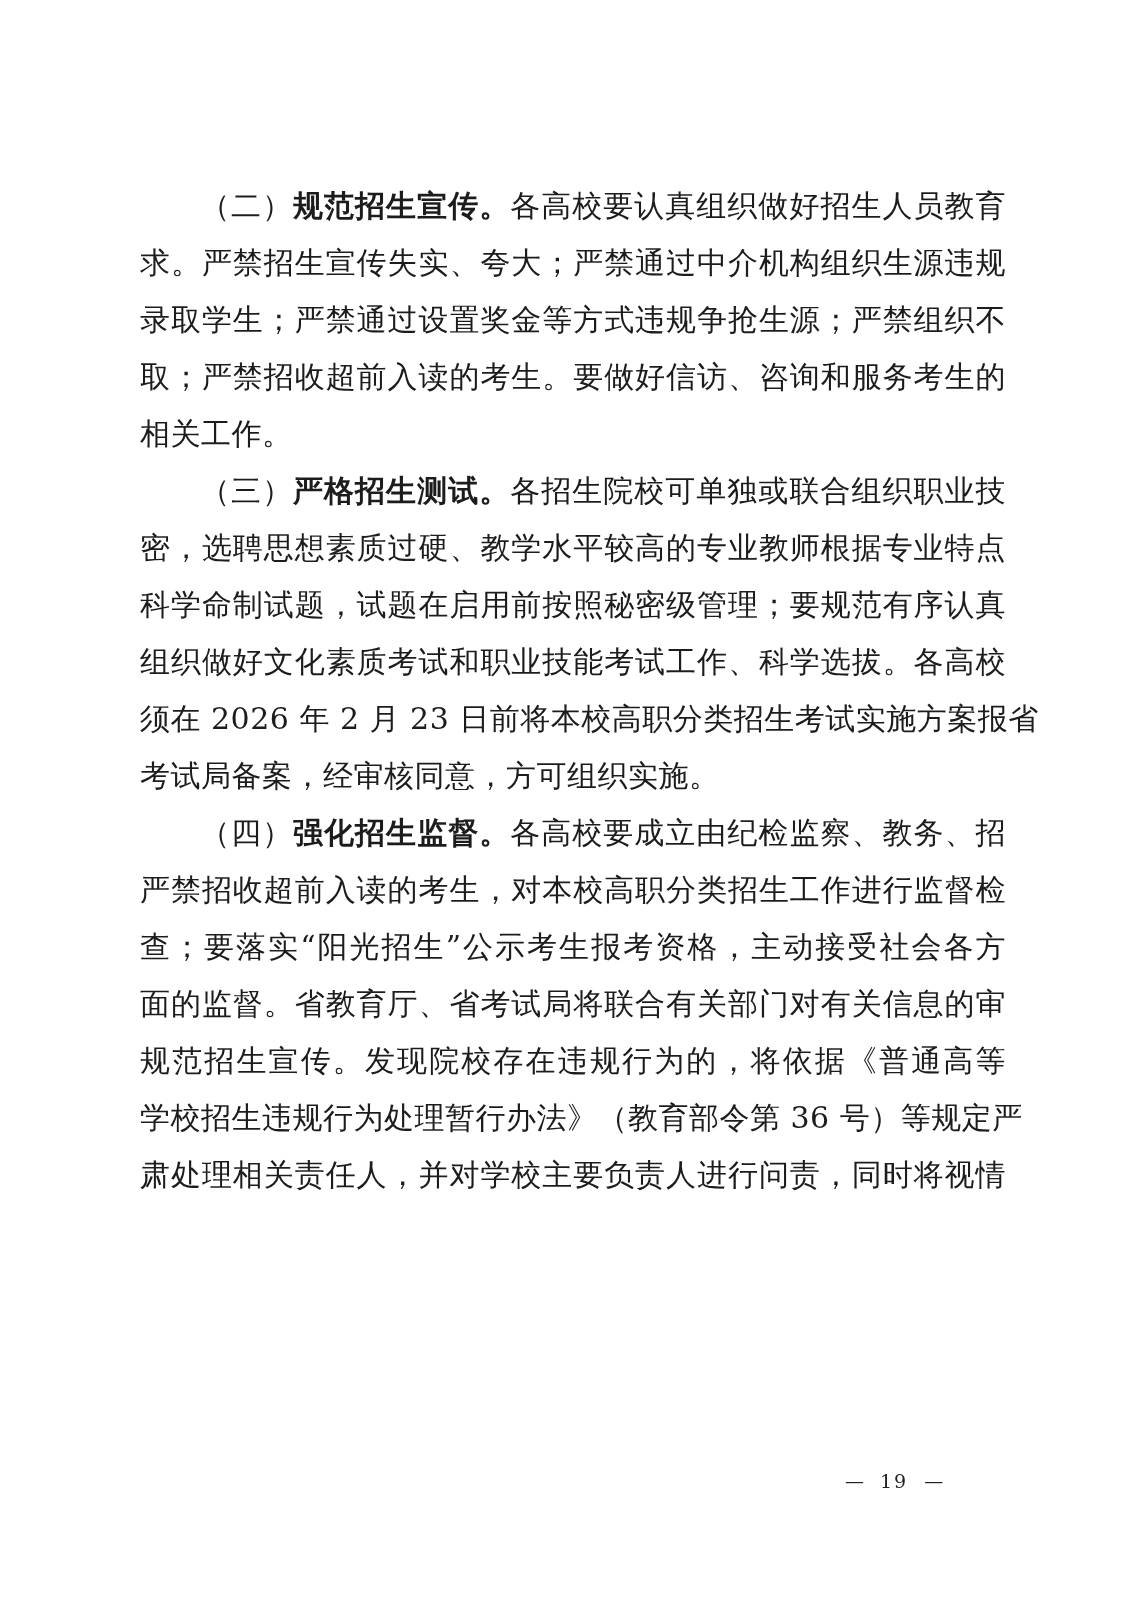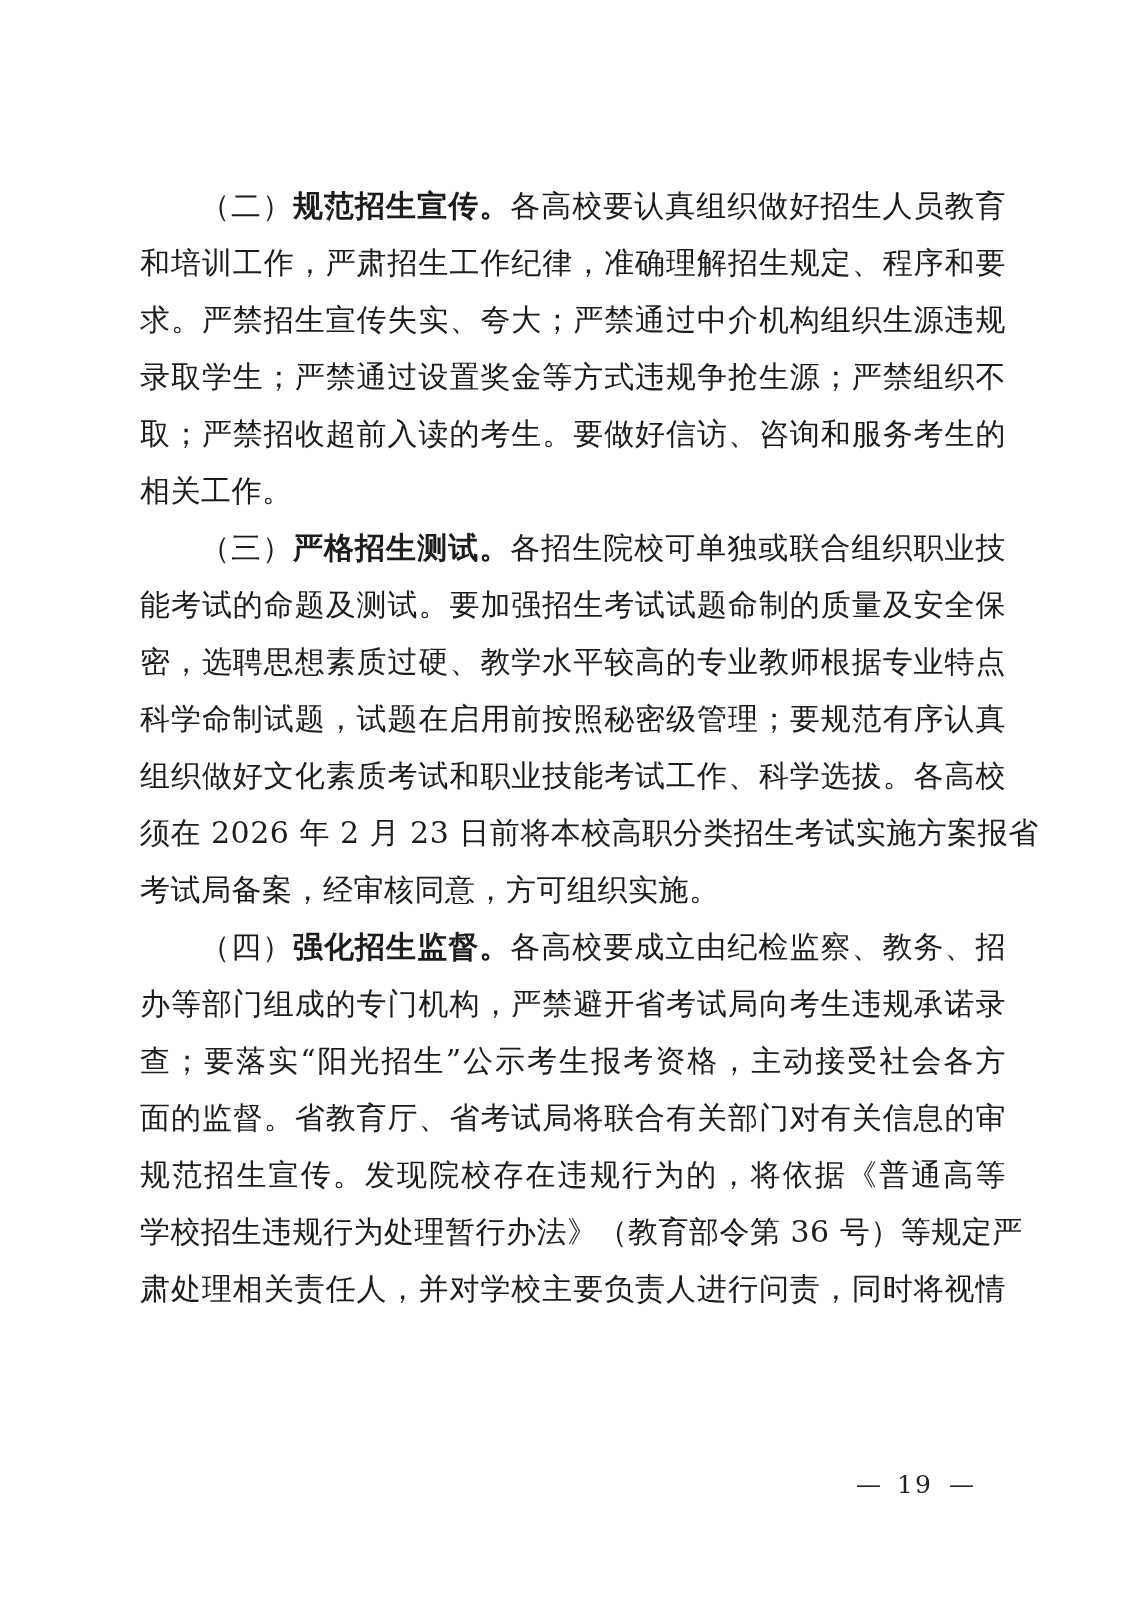--- a/index.html
+++ b/index.html
@@ -43,59 +43,56 @@
     text-indent: 2em;
   }
   .hd {
     font-weight: 700;
   }
   .footer {
     position: absolute;
     top: 1470px;
     left: 845px;
     width: 140px;
-    font-size: 25px;
+    font-size: 19px;
     color: #222222;
-    text-align: center;
     white-space: nowrap;
   }
   .footer .num {
     margin: 0 16px;
     letter-spacing: 2px;
   }
 </style>
 </head>
 <body>
 
 <div class="page">
 
   <div class="text-block">
 
     <div>
       <div class="line pfirst"><span>（二）</span><span class="hd">规范招生宣传。</span><span>各高校要认真组织做好招生人员教育</span></div>
-      <div class="line">和培训工作，严肃招生工作纪律，准确理解招生规定、程序和要</div>
       <div class="line">求。严禁招生宣传失实、夸大；严禁通过中介机构组织生源违规</div>
       <div class="line">录取学生；严禁通过设置奖金等方式违规争抢生源；严禁组织不</div>
       <div class="line">取；严禁招收超前入读的考生。要做好信访、咨询和服务考生的</div>
       <div class="line end">相关工作。</div>
     </div>
 
     <div>
       <div class="line pfirst"><span>（三）</span><span class="hd">严格招生测试。</span><span>各招生院校可单独或联合组织职业技</span></div>
-      <div class="line">能考试的命题及测试。要加强招生考试试题命制的质量及安全保</div>
       <div class="line">密，选聘思想素质过硬、教学水平较高的专业教师根据专业特点</div>
       <div class="line">科学命制试题，试题在启用前按照秘密级管理；要规范有序认真</div>
       <div class="line">组织做好文化素质考试和职业技能考试工作、科学选拔。各高校</div>
       <div class="line">须在 2026 年 2 月 23 日前将本校高职分类招生考试实施方案报省</div>
       <div class="line end">考试局备案，经审核同意，方可组织实施。</div>
     </div>
 
     <div>
       <div class="line pfirst"><span>（四）</span><span class="hd">强化招生监督。</span><span>各高校要成立由纪检监察、教务、招</span></div>
-      <div class="line">办等部门组成的专门机构，严禁避开省考试局向考生违规承诺录</div>
+      <div class="line">严禁招收超前入读的考生，对本校高职分类招生工作进行监督检</div>
       <div class="line">查；要落实“阳光招生”公示考生报考资格，主动接受社会各方</div>
       <div class="line">面的监督。省教育厅、省考试局将联合有关部门对有关信息的审</div>
       <div class="line">规范招生宣传。发现院校存在违规行为的，将依据《普通高等</div>
       <div class="line">学校招生违规行为处理暂行办法》（教育部令第 36 号）等规定严</div>
       <div class="line">肃处理相关责任人，并对学校主要负责人进行问责，同时将视情</div>
     </div>
 
   </div>
 
   <div class="footer"><span>—</span><span class="num">19</span><span>—</span></div>

